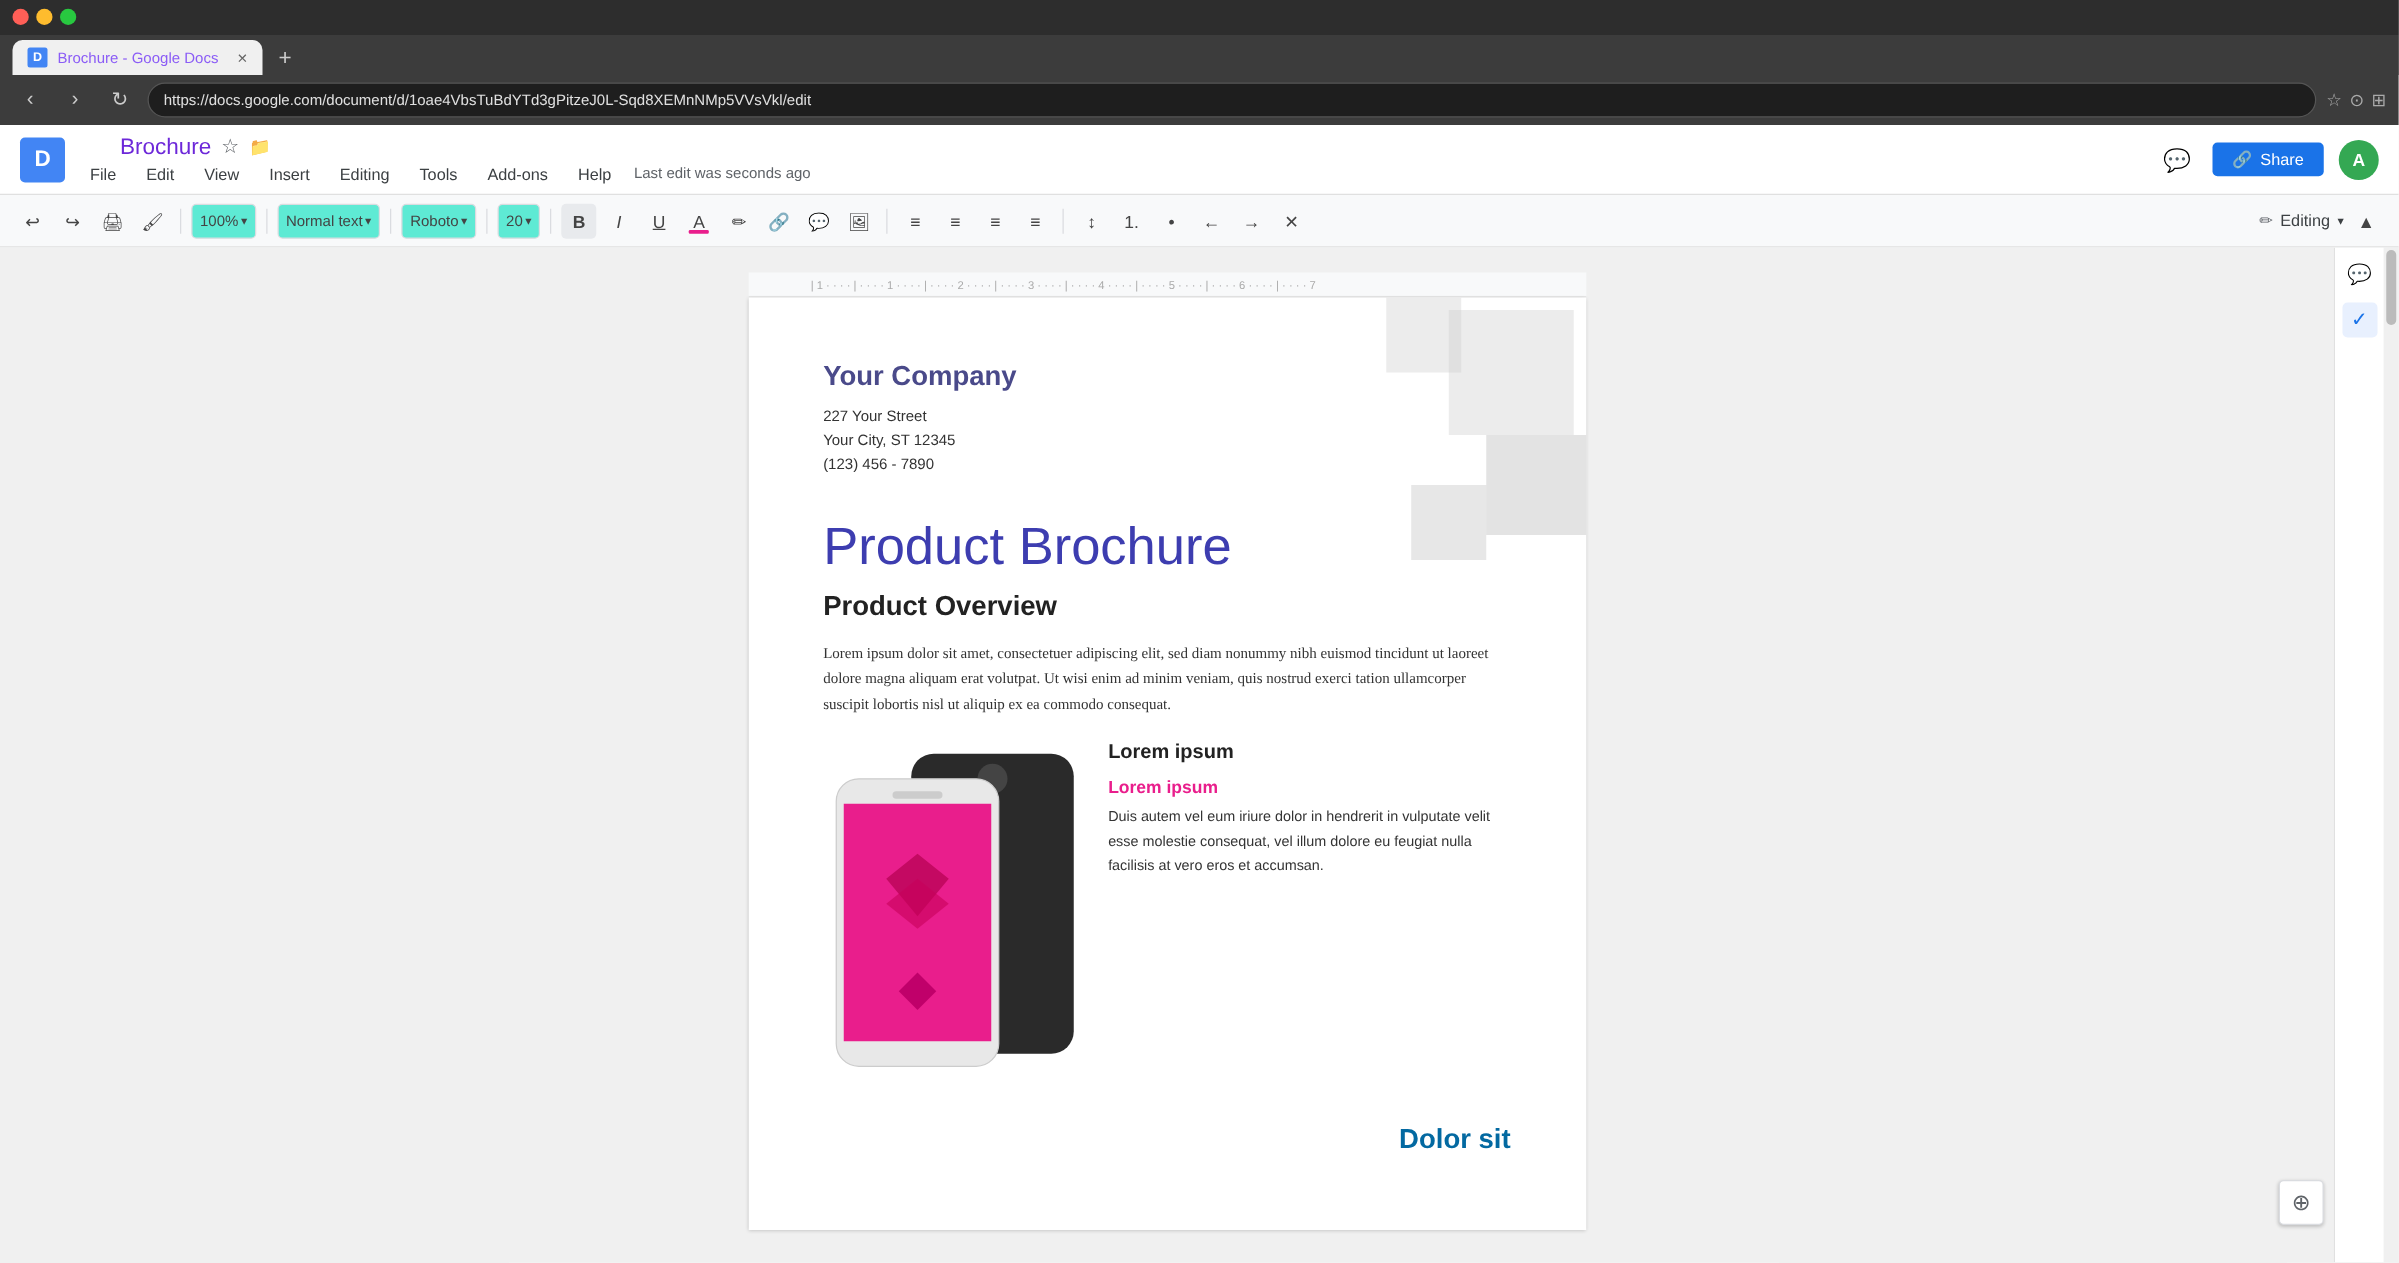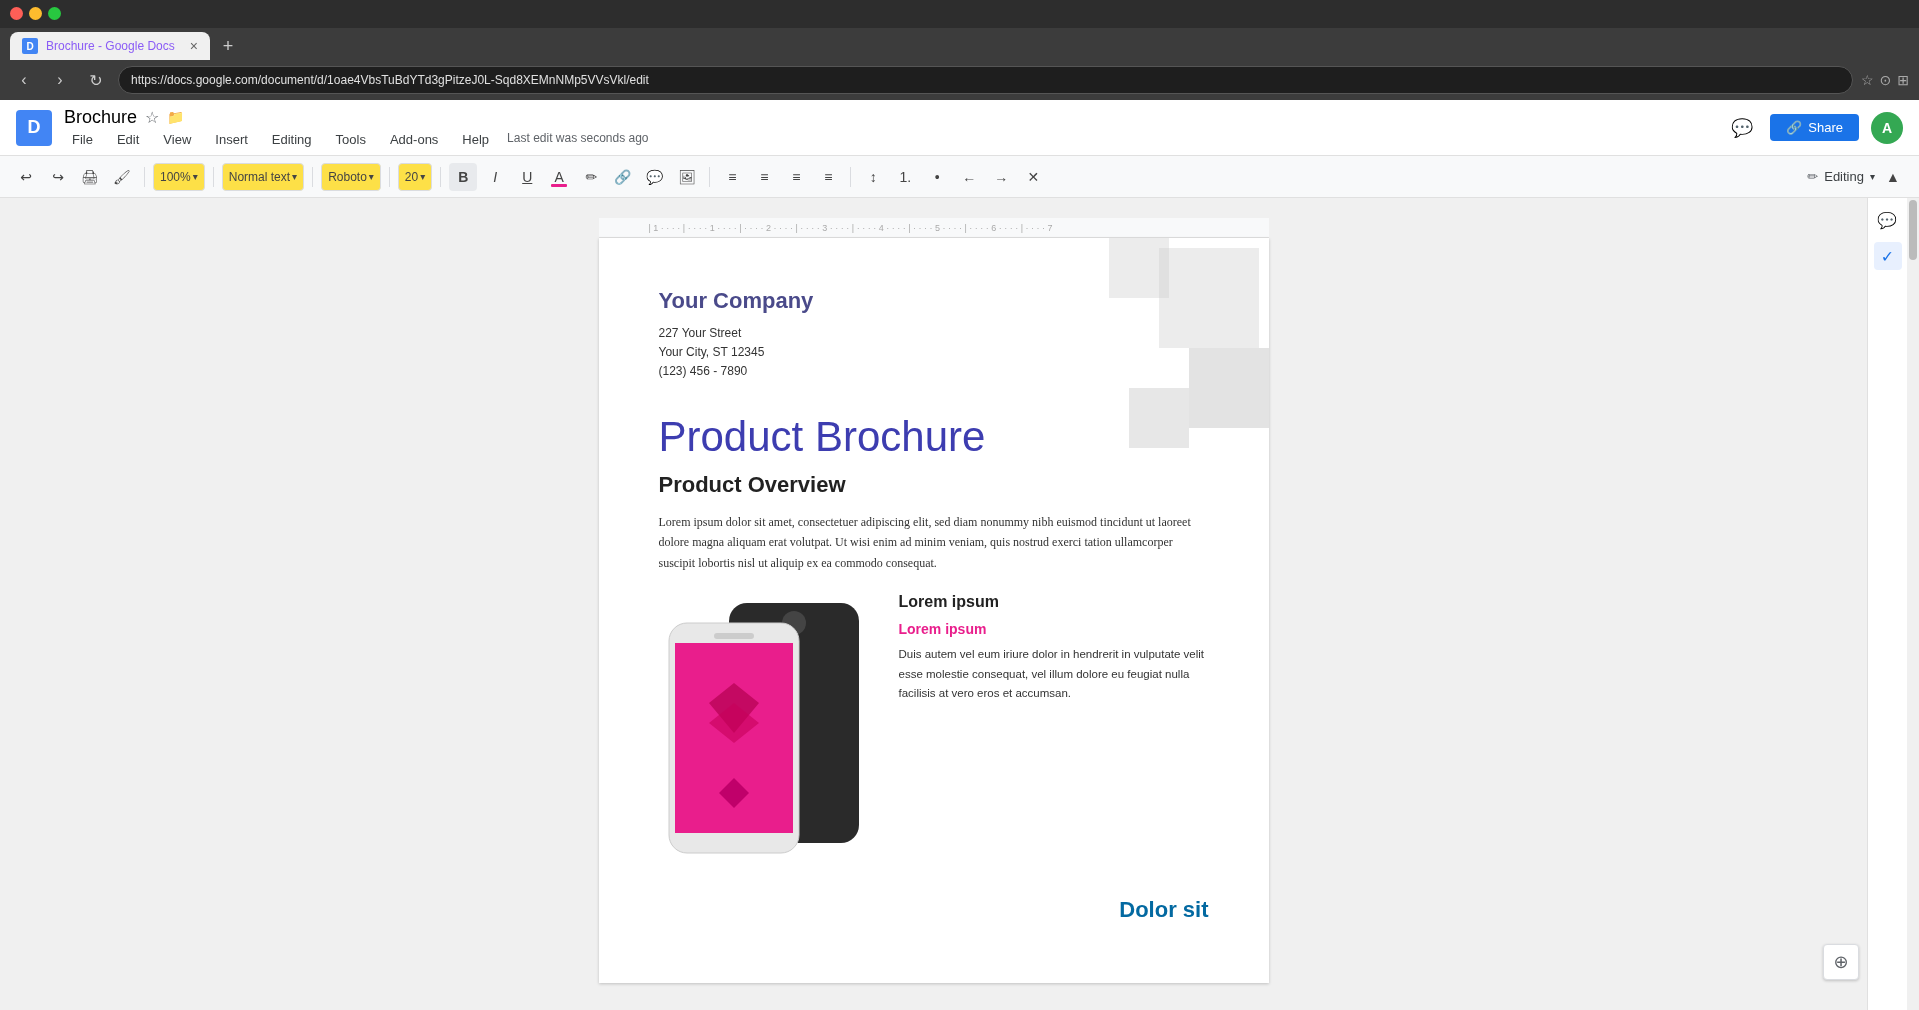--- a/index.html
+++ b/index.html
@@ -121,21 +121,21 @@
       gap: 12px;
     }
     .docs-logo {
       width: 36px; height: 36px;
       background: #4285f4;
       border-radius: 4px;
       display: flex; align-items: center; justify-content: center;
       color: white; font-weight: bold; font-size: 18px;
     }
     .docs-title-area { flex: 1; }
-    .docs-title { font-size: 18px; font-weight: 500; color: #000000; }
+    .docs-title { font-size: 18px; font-weight: 500; color: #6d28d9; margin-left: 32px; }
     .docs-menu-bar {
       display: flex;
       gap: 8px;
       margin-top: 2px;
     }
     .docs-menu-item {
       font-size: 13px;
       color: #3c4043;
       padding: 2px 8px;
       cursor: pointer;
@@ -183,21 +183,21 @@
       width: 28px; height: 28px;
       border-radius: 4px;
       cursor: pointer;
       font-size: 14px;
       display: flex; align-items: center; justify-content: center;
     }
     .toolbar-divider { width: 1px; height: 20px; background: #dadce0; margin: 0 4px; }
     .toolbar-dropdown {
       display: flex; align-items: center; gap: 2px;
       height: 28px;
-      background: #fde047;
+      background: #5eead4;
       border: 1px solid #dadce0;
       border-radius: 4px;
       padding: 0 6px;
       font-size: 12px;
       cursor: pointer;
       color: #444;
     }
     .bold-btn { font-weight: bold; }
     .italic-btn { font-style: italic; }
     .underline-btn { text-decoration: underline; }
@@ -315,21 +315,21 @@
     }
     .body-text {
       font-size: 12px;
       color: #333;
       line-height: 1.7;
       margin-bottom: 20px;
       font-family: Liberation Serif, serif;
     }
     .two-col {
       display: flex;
-      gap: 20px;
+      gap: 8px;
       margin-bottom: 20px;
     }
     .phone-illustration {
       width: 220px;
       flex-shrink: 0;
     }
     .phone-svg {
       width: 100%;
     }
     .lorem-col { flex: 1; }

